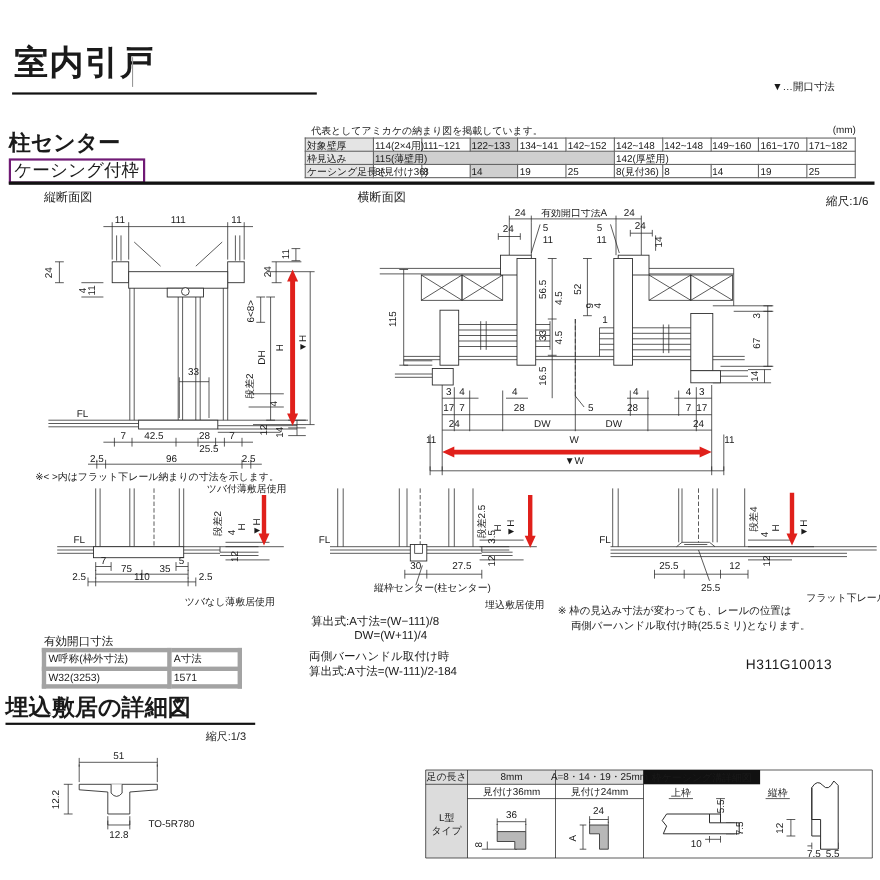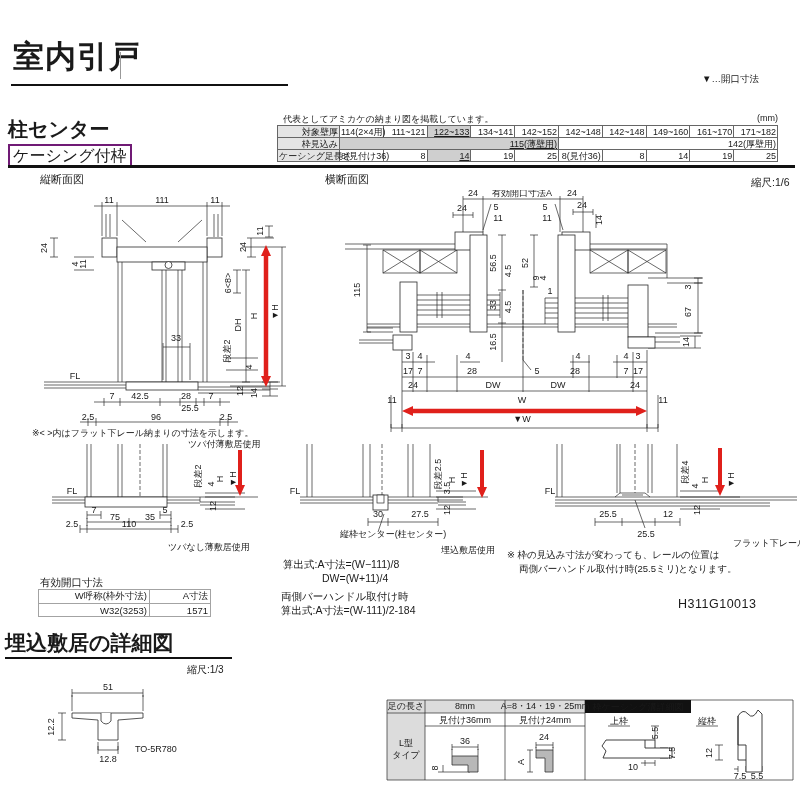--- a/index.html
+++ b/index.html
@@ -5,24 +5,24 @@
   html,body{margin:0;padding:0;background:#fff;}
   #page{position:relative;width:800px;height:800px;background:#fff;overflow:hidden;
         font-family:"Liberation Sans","DejaVu Sans",sans-serif;color:#1a1a1a;}
   .abs{position:absolute;}
   svg{position:absolute;overflow:hidden;}
   svg text{font-family:"Liberation Sans","DejaVu Sans",sans-serif;fill:#1a1a1a;font-size:9px;}
   .mid{text-anchor:middle;}
   .ln{stroke:#2a2a2a;stroke-width:.7;fill:none;}
   .hz{fill:#fff;stroke:#2a2a2a;stroke-width:.8;}
   table{border-collapse:collapse;}
-  .spec td{border:1px solid #666;font-size:9px;text-align:right;height:11px;padding:0 1px;line-height:10px;white-space:nowrap;}
+  .spec td{border:1px solid #666;font-size:9px;text-align:left;height:11px;padding:0 1px;line-height:10px;white-space:nowrap;}
   .spec .lab{background:#e4e4e4;}
-  .spec .sh{background:#cfcfcf;text-decoration:underline;}
-  .open td{border:1px solid #a3a3a3;font-size:9.5px;text-align:right;height:12px;padding:0 2px;}
+  .spec .sh{background:#cfcfcf;}
+  .open td{border:4px solid #a3a3a3;font-size:9.5px;text-align:left;height:12px;padding:0 2px;}
   .rule{background:#111;}
 </style>
 </head>
 <body>
 
 <div id="page">
 
   <div class="abs" style="left:13px;top:36px;font-size:31px;font-weight:bold;letter-spacing:1px">室内引戸</div>
   <div class="abs" style="left:120px;top:52px;width:1px;height:27px;background:#999"></div>
   <div class="abs rule" style="left:11px;top:84px;width:277px;height:2px"></div>

